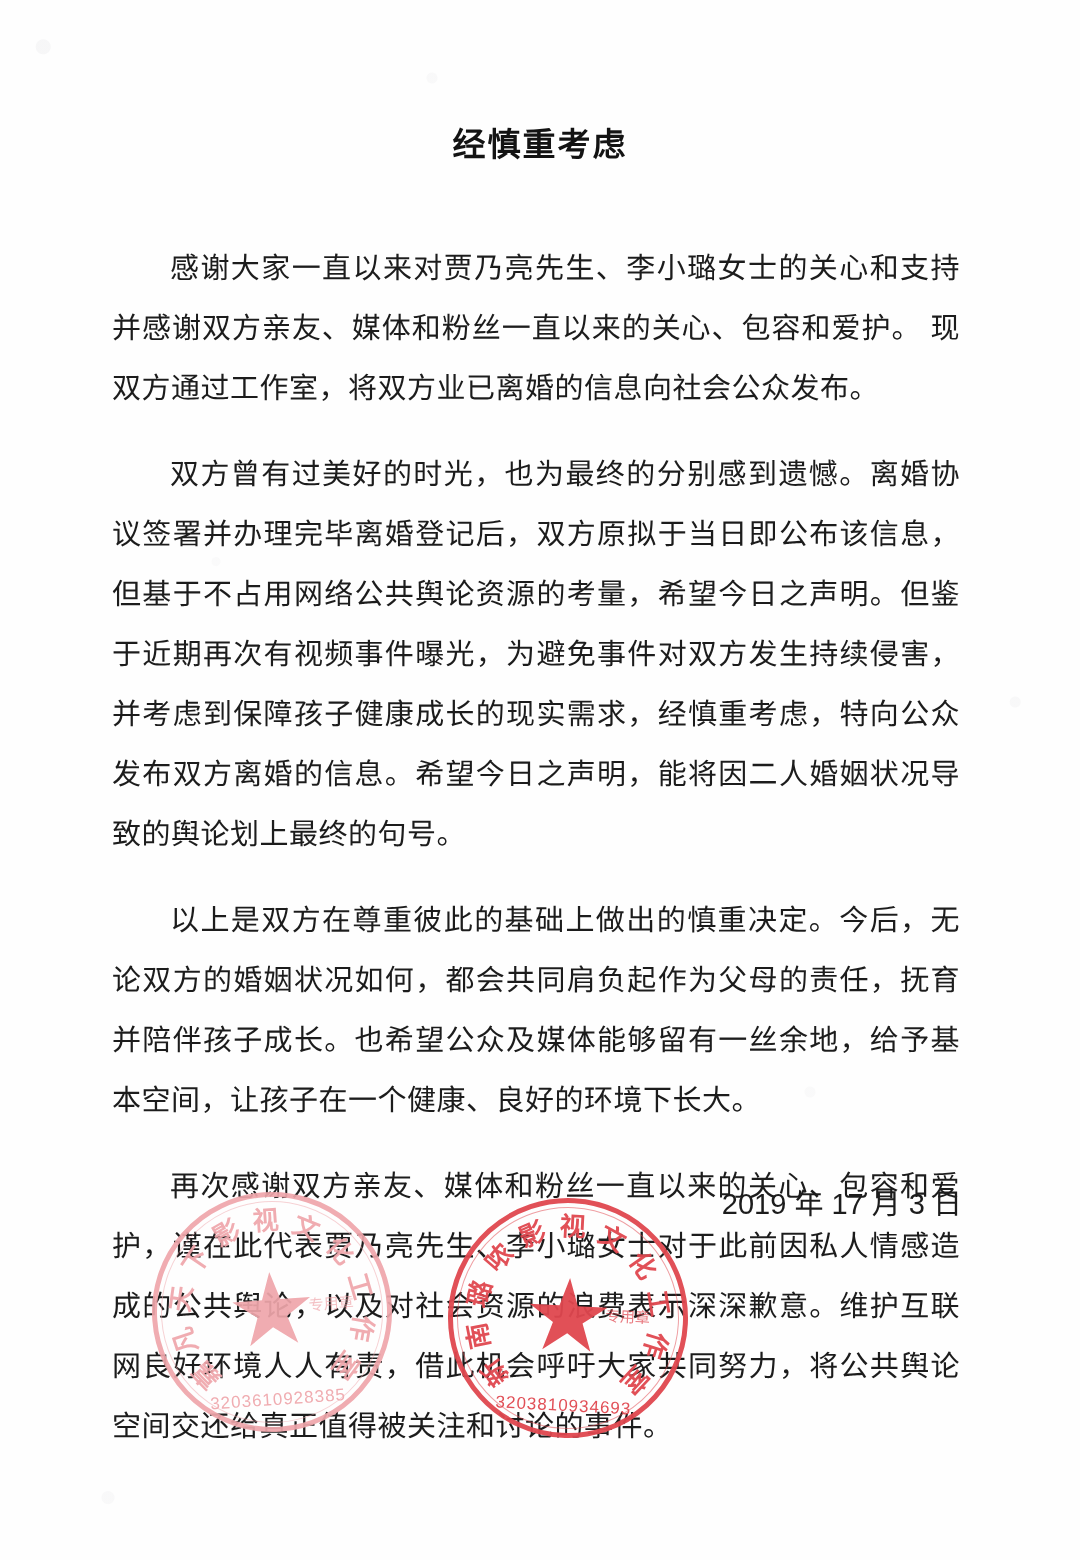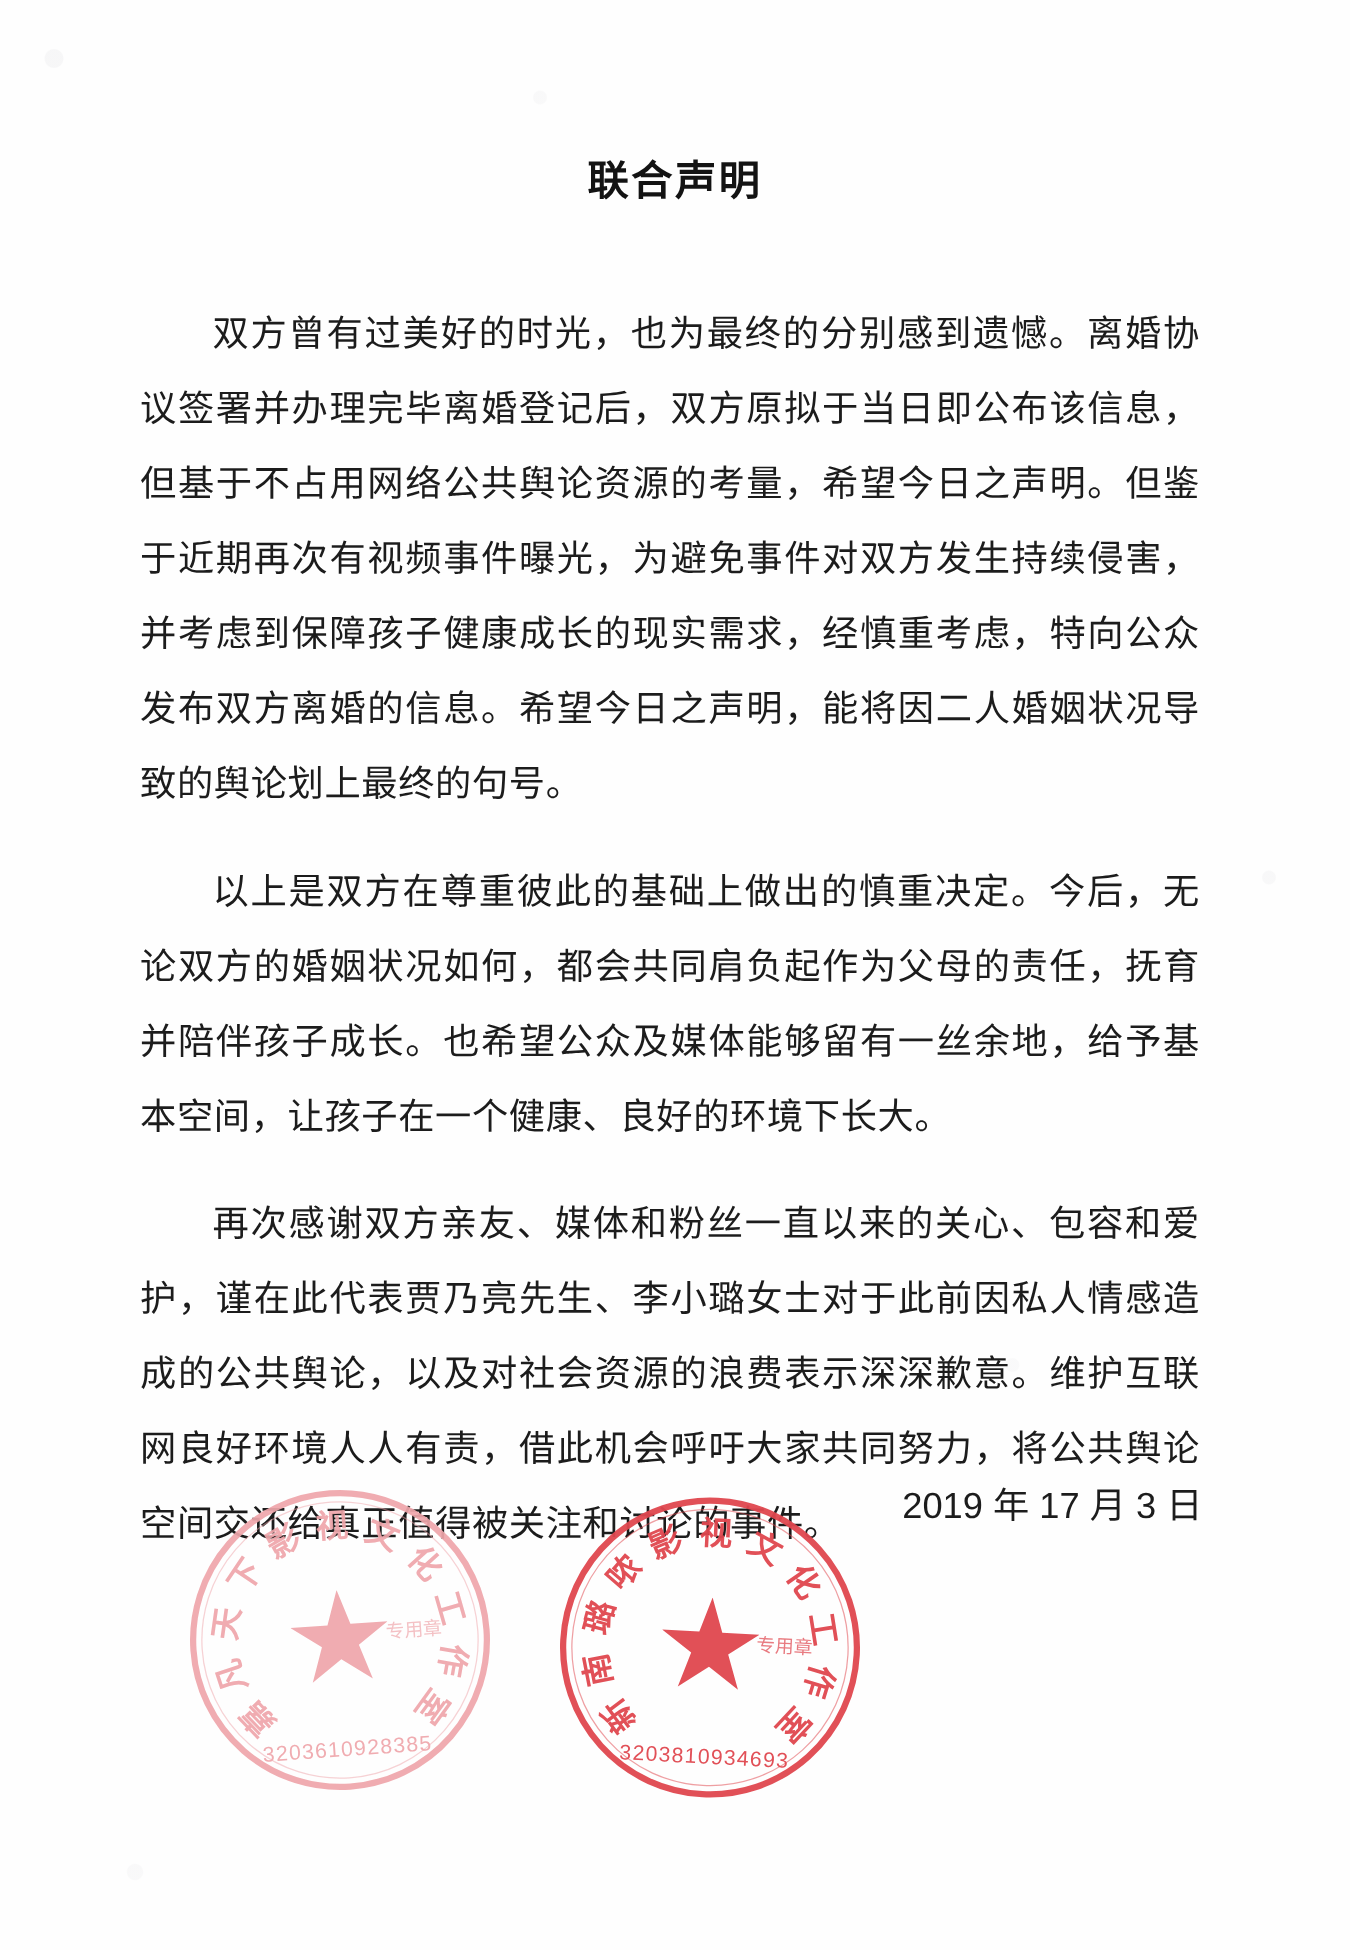--- a/index.html
+++ b/index.html
@@ -176,23 +176,24 @@
     transform: rotate(3deg);
   }
 </style>
 </head>
 <body>
 
 <div class="page">
 
   <div class="paper-noise"></div>
 
-  <div class="doc-title">联合声明</div>
+  <div class="doc-title">经慎重考虑</div>
 
   <div class="body-block">
+    <p class="para">感谢大家一直以来对贾乃亮先生、李小璐女士的关心和支持并感谢双方亲友、媒体和粉丝一直以来的关心、包容和爱护。 现双方通过工作室，将双方业已离婚的信息向社会公众发布。</p>
     <p class="para">双方曾有过美好的时光，也为最终的分别感到遗憾。离婚协议签署并办理完毕离婚登记后，双方原拟于当日即公布该信息，但基于不占用网络公共舆论资源的考量，希望今日之声明。但鉴于近期再次有视频事件曝光，为避免事件对双方发生持续侵害，并考虑到保障孩子健康成长的现实需求，经慎重考虑，特向公众发布双方离婚的信息。希望今日之声明，能将因二人婚姻状况导致的舆论划上最终的句号。</p>
     <p class="para">以上是双方在尊重彼此的基础上做出的慎重决定。今后，无论双方的婚姻状况如何，都会共同肩负起作为父母的责任，抚育并陪伴孩子成长。也希望公众及媒体能够留有一丝余地，给予基本空间，让孩子在一个健康、良好的环境下长大。</p>
     <p class="para">再次感谢双方亲友、媒体和粉丝一直以来的关心、包容和爱护，谨在此代表贾乃亮先生、李小璐女士对于此前因私人情感造成的公共舆论，以及对社会资源的浪费表示深深歉意。维护互联网良好环境人人有责，借此机会呼吁大家共同努力，将公共舆论空间交还给真正值得被关注和讨论的事件。</p>
   </div>
 
   <div class="signature-area">
 
     <div class="doc-date">2019 年 17 月 3 日</div>
 
     <div class="seal" id="seal-left">

